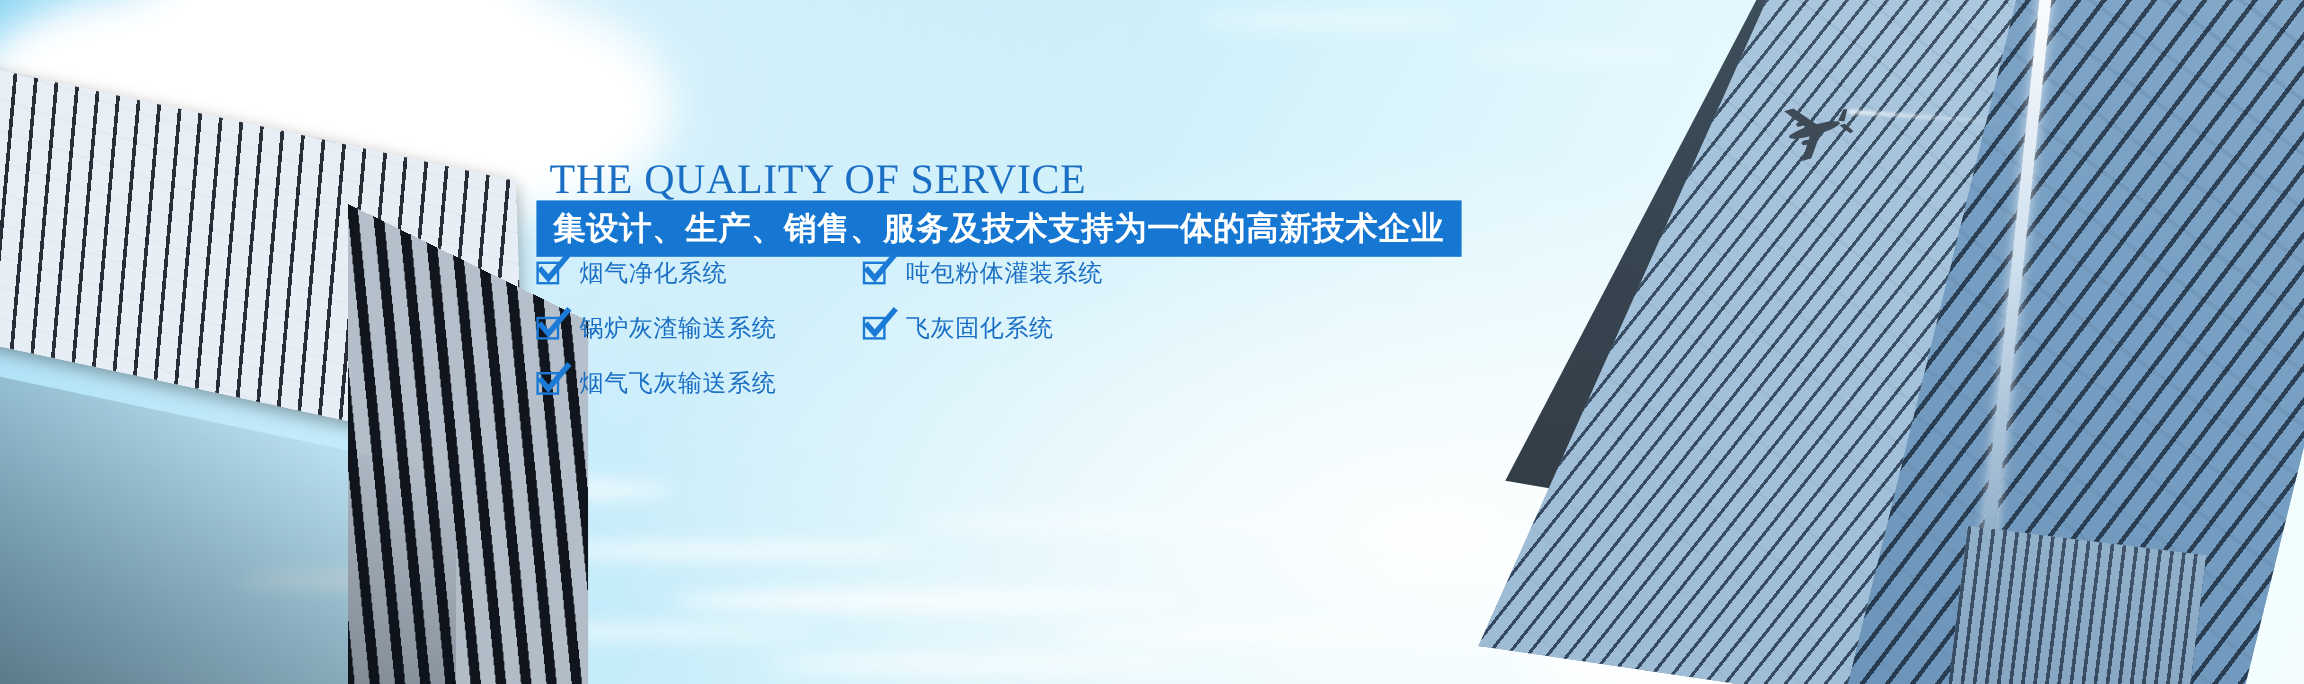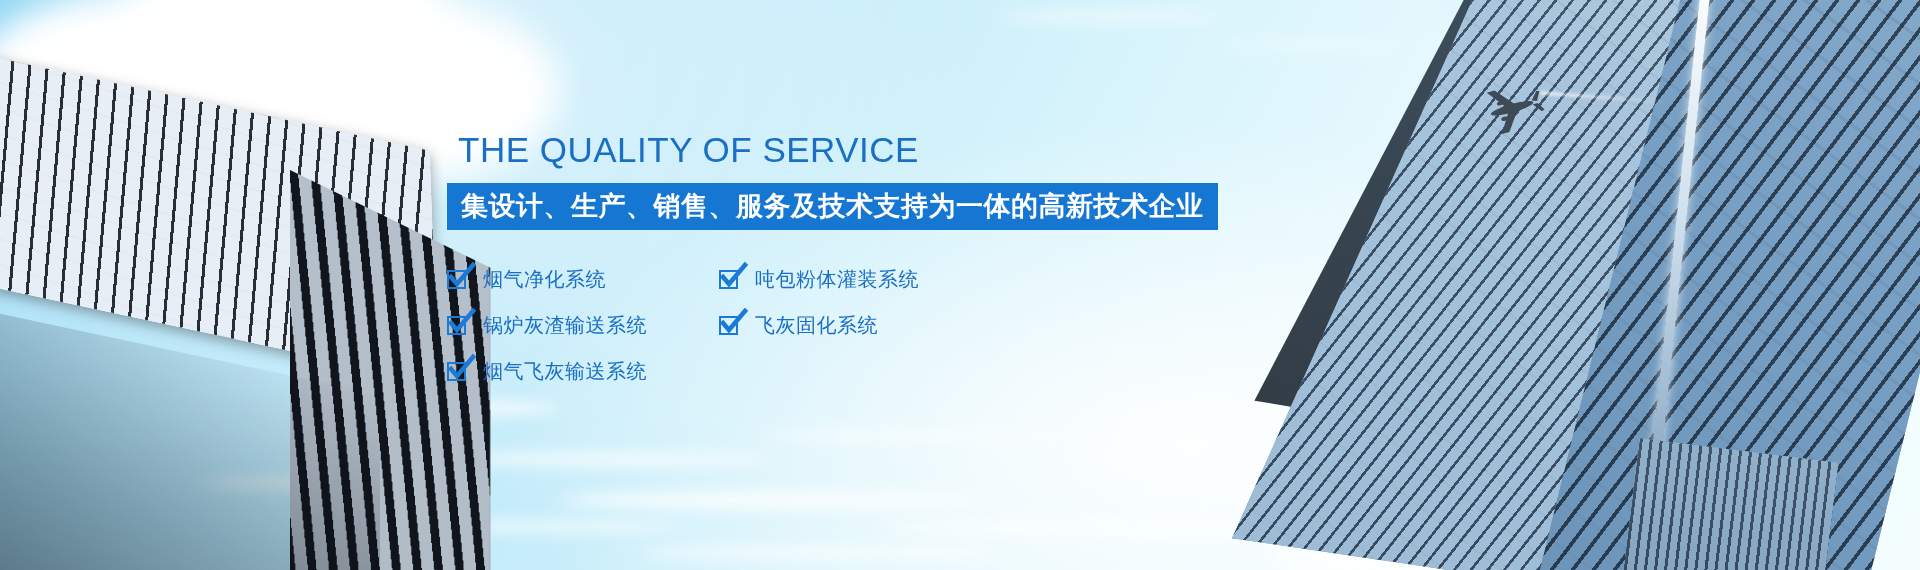--- a/index.html
+++ b/index.html
@@ -132,44 +132,43 @@
     position:absolute;left:1540px;top:96px;width:130px;height:3px;
     background:linear-gradient(90deg, rgba(255,255,255,.85), rgba(255,255,255,0));
     filter:blur(1.4px);
     transform:rotate(4deg);
   }
 
   
   .content{position:absolute;left:447px;top:132px;width:1000px;}
 
   .eyebrow{
-    font-family:Liberation Sans, sans-serif;
+    font-family:Liberation Serif, serif;
     font-size:35px;
     letter-spacing:.5px;
     color:#1a6fc4;
     line-height:1;
     padding-left:11px;
     white-space:nowrap;
   }
 
   .blue-bar{
-    margin-top:16px;
+    margin-top:0;
     display:inline-block;
     background:#1577d2;
     color:#ffffff;
     font-size:27px;
     font-weight:bold;
     letter-spacing:.5px;
     padding:9px 14px 10px 14px;
     line-height:1.05;
     white-space:nowrap;
   }
 
   .checklist{
-    margin-top:36px;
     position:relative;
     width:620px;
   }
   .ck-row{display:flex;margin-bottom:19px;}
   .ck-item{display:flex;align-items:center;}
   .ck-item.col1{width:272px;}
   .ck-box{
     position:relative;
     width:19px;height:19px;
     border:2px solid #1a7ad6;

